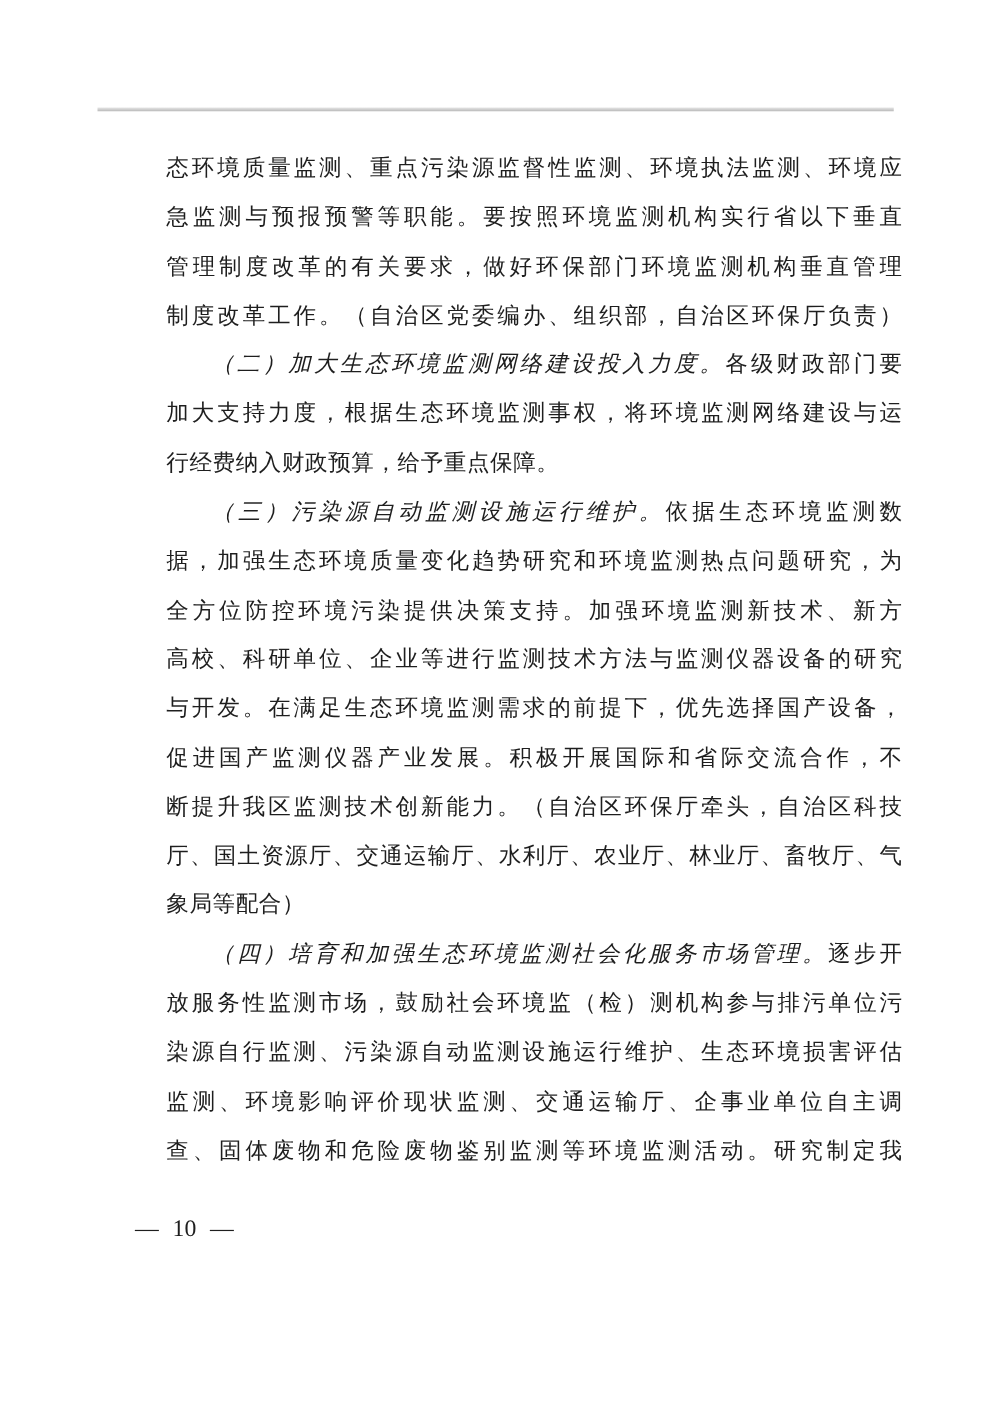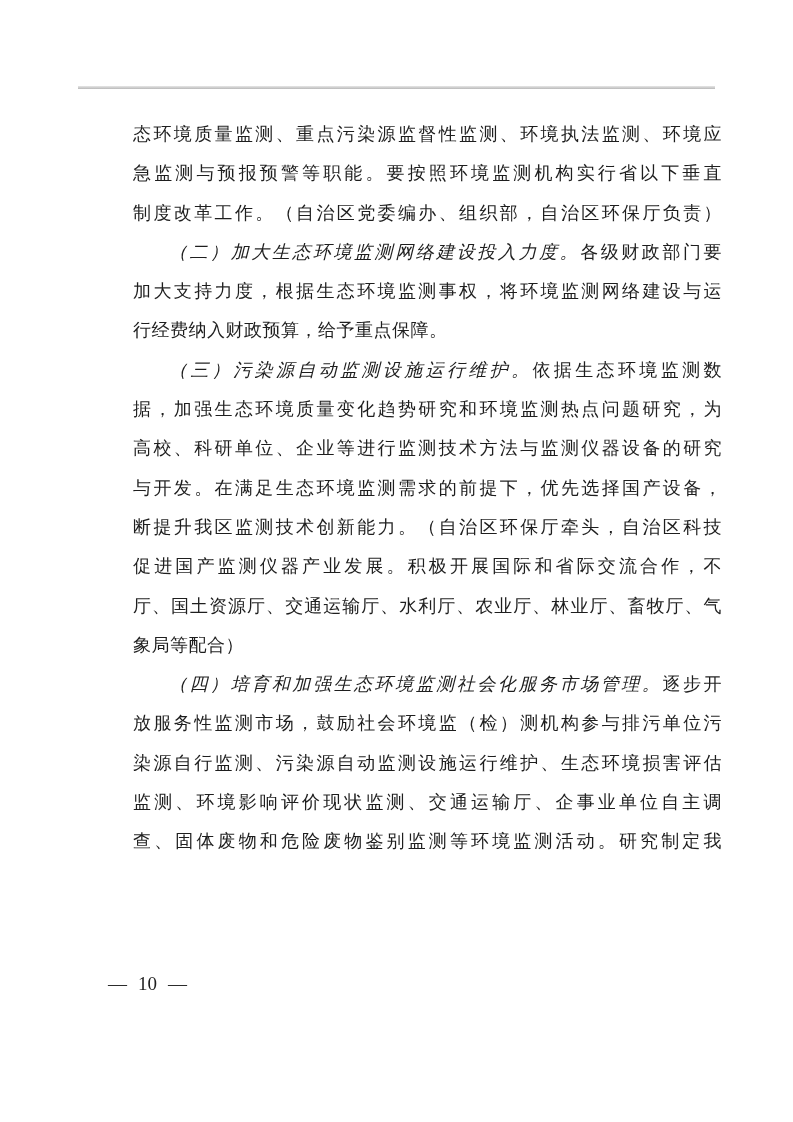--- a/index.html
+++ b/index.html
@@ -74,42 +74,44 @@
 <body>
 
 <div class="page">
   <div class="top-rule"></div>
 
   <main class="doc-body">
   <div class="line"><span class="seg-kai"></span><span class="seg-song">态环境质量监测、重点污染源监督性监测、环境执法监测、环境应</span></div>
 
   <div class="line"><span class="seg-kai"></span><span class="seg-song">急监测与预报预警等职能。要按照环境监测机构实行省以下垂直</span></div>
 
+  <div class="line"><span class="seg-kai"></span><span class="seg-song">管理制度改革的有关要求，做好环保部门环境监测机构垂直管理</span></div>
 
   <div class="line"><span class="seg-kai"></span><span class="seg-song">制度改革工作。（自治区党委编办、组织部，自治区环保厅负责）</span></div>
 
   <div class="line indent"><span class="seg-kai">（二）加大生态环境监测网络建设投入力度。</span><span class="seg-song">各级财政部门要</span></div>
 
   <div class="line"><span class="seg-kai"></span><span class="seg-song">加大支持力度，根据生态环境监测事权，将环境监测网络建设与运</span></div>
 
   <div class="line no-justify"><span class="seg-kai"></span><span class="seg-song">行经费纳入财政预算，给予重点保障。</span></div>
 
   <div class="line indent"><span class="seg-kai">（三）污染源自动监测设施运行维护。</span><span class="seg-song">依据生态环境监测数</span></div>
 
   <div class="line"><span class="seg-kai"></span><span class="seg-song">据，加强生态环境质量变化趋势研究和环境监测热点问题研究，为</span></div>
 
+  <div class="line"><span class="seg-kai"></span><span class="seg-song">全方位防控环境污染提供决策支持。加强环境监测新技术、新方</span></div>
 
 
   <div class="line"><span class="seg-kai"></span><span class="seg-song">高校、科研单位、企业等进行监测技术方法与监测仪器设备的研究</span></div>
 
   <div class="line"><span class="seg-kai"></span><span class="seg-song">与开发。在满足生态环境监测需求的前提下，优先选择国产设备，</span></div>
 
+  <div class="line"><span class="seg-kai"></span><span class="seg-song">促进国产监测仪器产业发展。积极开展国际和省际交流合作，不</span></div>
+
   <div class="line"><span class="seg-kai"></span><span class="seg-song">断提升我区监测技术创新能力。（自治区环保厅牵头，自治区科技</span></div>
-
-  <div class="line"><span class="seg-kai"></span><span class="seg-song">促进国产监测仪器产业发展。积极开展国际和省际交流合作，不</span></div>
 
   <div class="line"><span class="seg-kai"></span><span class="seg-song">厅、国土资源厅、交通运输厅、水利厅、农业厅、林业厅、畜牧厅、气</span></div>
 
   <div class="line no-justify"><span class="seg-kai"></span><span class="seg-song">象局等配合）</span></div>
 
   <div class="line indent"><span class="seg-kai">（四）培育和加强生态环境监测社会化服务市场管理。</span><span class="seg-song">逐步开</span></div>
 
   <div class="line"><span class="seg-kai"></span><span class="seg-song">放服务性监测市场，鼓励社会环境监（检）测机构参与排污单位污</span></div>
 
   <div class="line"><span class="seg-kai"></span><span class="seg-song">染源自行监测、污染源自动监测设施运行维护、生态环境损害评估</span></div>

